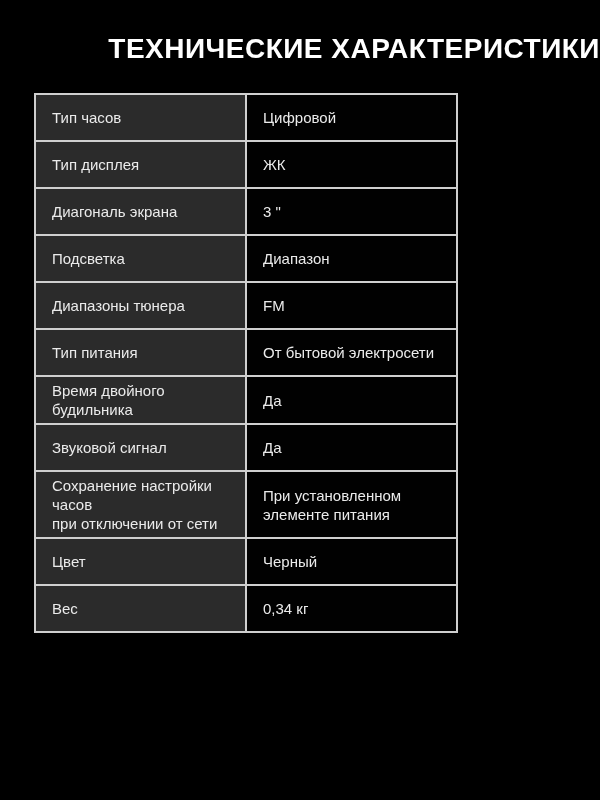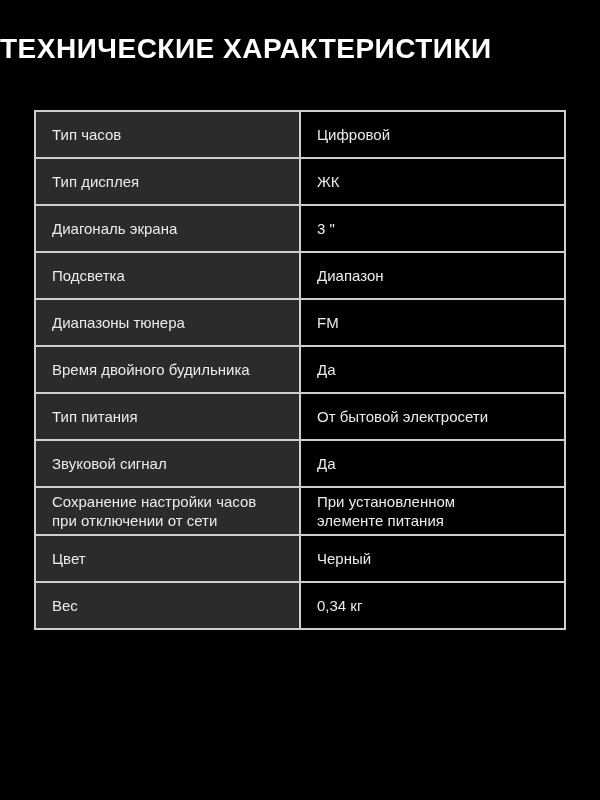--- a/index.html
+++ b/index.html
@@ -13,32 +13,33 @@
     width: 600px;
     height: 800px;
     background: #000000;
     overflow: hidden;
   }
   .title {
     position: absolute;
     top: 33px;
     left: 0;
     right: 0;
-    text-align: left;
+    text-align: right;
     color: #ffffff;
     font-size: 28px;
     font-weight: 700;
     letter-spacing: 0.5px;
     white-space: nowrap;
+    padding-left: 32px;
   }
   table.specs {
     position: absolute;
-    top: 110px;
+    top: 93px;
     left: 34px;
-    width: 532px;
+    width: 424px;
     border-collapse: collapse;
     table-layout: fixed;
   }
   table.specs tr {
     height: 47px;
   }
   table.specs td {
     border: 2px solid #cfcfcf;
     color: #ebebeb;
     font-size: 15px;
@@ -80,26 +81,26 @@
       </tr>
       <tr>
         <td class="label-cell">Подсветка</td>
         <td class="value-cell">Диапазон</td>
       </tr>
       <tr>
         <td class="label-cell">Диапазоны тюнера</td>
         <td class="value-cell">FM</td>
       </tr>
       <tr>
+        <td class="label-cell">Тип питания</td>
+        <td class="value-cell">От бытовой электросети</td>
+      </tr>
+      <tr>
         <td class="label-cell">Время двойного будильника</td>
         <td class="value-cell">Да</td>
-      </tr>
-      <tr>
-        <td class="label-cell">Тип питания</td>
-        <td class="value-cell">От бытовой электросети</td>
       </tr>
       <tr>
         <td class="label-cell">Звуковой сигнал</td>
         <td class="value-cell">Да</td>
       </tr>
       <tr>
         <td class="label-cell">Сохранение настройки часов
 при отключении от сети</td>
         <td class="value-cell">При установленном
 элементе питания</td>

